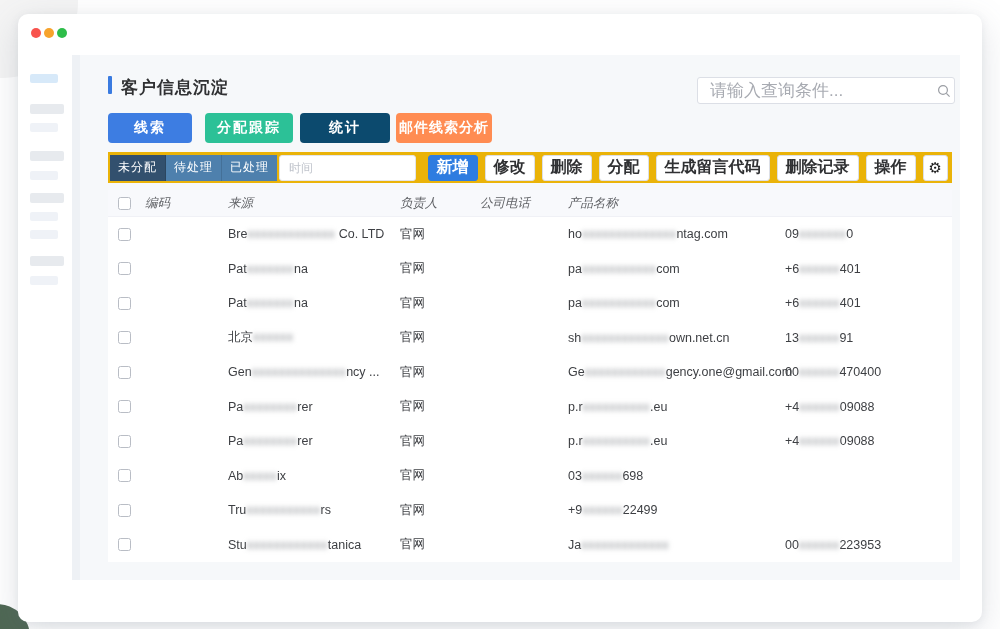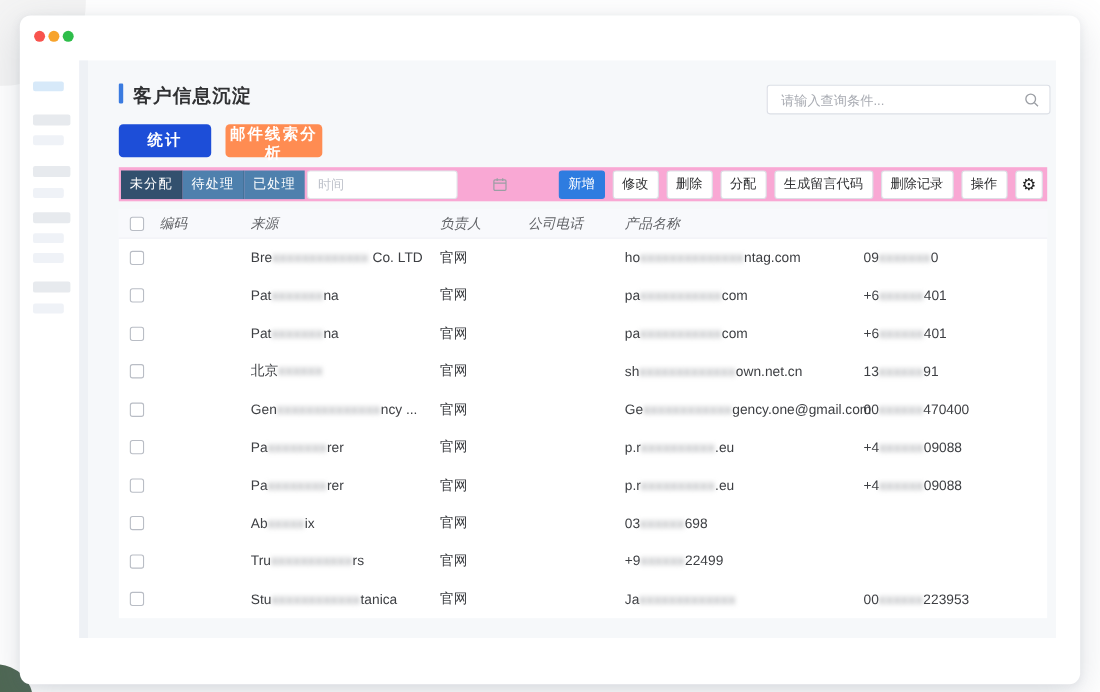--- a/index.html
+++ b/index.html
@@ -47,54 +47,54 @@
 
   .title-row { position:absolute; left:36px; top:21px; display:flex; align-items:flex-start; }
   .title-accent { width:4px; height:18px; background:#3a7be0; border-radius:1px; }
   .page-title { margin-left:9px; font-size:17px; font-weight:bold; color:#303133;
     letter-spacing:1px; }
 
   .searchbox { position:absolute; left:625px; top:22px; width:258px; height:27px;
     background:#fff; border:1px solid #dcdfe6; border-radius:3px; display:flex;
     align-items:center; }
   .searchbox input { flex:1; border:none; outline:none; background:transparent;
-    font-size:12px; color:#606266; padding:0 6px 0 12px;
+    font-size:17px; color:#606266; padding:0 6px 0 12px;
     font-family:"Liberation Sans","DejaVu Sans",sans-serif; }
   .searchbox input::placeholder { color:#a8abb2; }
   .searchbox svg { margin-right:9px; flex:0 0 auto; }
 
   .tabs { position:absolute; left:36px; top:58px; height:30px; display:flex; }
   .tab { height:30px; border:none; border-radius:4px; color:#fff; font-size:14px;
     font-weight:bold; letter-spacing:2px; cursor:pointer;
     font-family:"Liberation Sans","DejaVu Sans",sans-serif; }
   .tab:nth-child(1){ width:84px; }
   .tab:nth-child(2){ width:88px; margin-left:13px; }
   .tab:nth-child(3){ width:90px; margin-left:7px;  }
-  .tab:nth-child(4){ width:107px; margin-left:6px; letter-spacing:1px; }
+  .tab:nth-child(4){ width:96px; margin-left:6px; letter-spacing:1px; }
 
   .filterbar { position:absolute; left:36px; top:97px; width:844px; height:31px;
-    background:#f9a8d4; display:flex; align-items:center; }
+    background:#eab308; display:flex; align-items:center; }
   .segments { display:flex; margin-left:2px; }
   .segment { height:26px; padding:0 8px; border:none; color:#fff; font-size:12px;
     letter-spacing:1px; cursor:pointer; border-right:1px solid rgba(0,0,0,.12);
     font-family:"Liberation Sans","DejaVu Sans",sans-serif; }
   .segment:last-child { border-right:none; }
   .time-input { margin-left:2px; width:137px; height:26px; background:#fff;
     border:1px solid #e2e5ea; border-radius:3px; display:flex; align-items:center; }
   .time-input input { flex:1; border:none; outline:none; background:transparent;
     font-size:12px; color:#606266; padding:0 4px 0 9px;
     font-family:"Liberation Sans","DejaVu Sans",sans-serif; }
   .time-input input::placeholder { color:#c0c4cc; }
   .time-input svg { margin-right:8px; flex:0 0 auto; }
 
   .actions { margin-left:auto; display:flex; gap:7px; padding-right:4px;
     align-items:center; }
-  .act-btn { height:26px; padding:0 8px; font-size:12px; border-radius:3px;
+  .act-btn { height:26px; padding:0 8px; font-size:16px; border-radius:3px;
     background:#fff; border:1px solid #dcdfe6; color:#303133; cursor:pointer;
-    white-space:nowrap; font-family:"Liberation Sans","DejaVu Sans",sans-serif; }
+    white-space:nowrap; font-family:"Liberation Sans","DejaVu Sans",sans-serif;font-weight:bold; }
   .act-btn.primary { background:#2e7ce0; border-color:#2e7ce0; color:#fff; }
   .act-btn.gear { font-size:15px; font-weight:bold; padding:0 5px; color:#1a1a1a; }
 
   
   .table { position:absolute; left:36px; top:135px; width:844px; height:372px;
     background:#fff; }
   .t-row { display:grid;
     grid-template-columns:30px 83px 172px 80px 88px 217px 113px 1fr;
     align-items:center; height:34.5px; }
   .t-head { height:27px; background:#f8f9fc; border-bottom:1px solid #f0f1f6;font-style:italic; }
@@ -143,21 +143,23 @@
 
       <div class="searchbox">
         <input type="text" placeholder="请输入查询条件..." style="">
         <svg width="14" height="14" viewBox="0 0 14 14">
           <circle cx="6" cy="6" r="4.4" fill="none" stroke="#9b9ea4" stroke-width="1.2"></circle>
           <line x1="9.4" y1="9.4" x2="12.6" y2="12.6" stroke="#9b9ea4" stroke-width="1.2"></line>
         </svg>
       </div>
 
       <div class="tabs">
-          <button class="tab" style="background: #1d4ed8;">统计</button>
+          <button class="tab" style="background: rgb(61, 125, 226);">线索</button>
+          <button class="tab" style="background: rgb(44, 193, 151);">分配跟踪</button>
+          <button class="tab" style="background: #0c4a6e;">统计</button>
           <button class="tab" style="background: rgb(255, 140, 82);">邮件线索分析</button>
         </div>
 
       <div class="filterbar">
         <div class="segments">
             <button class="segment" style="background: rgb(50, 80, 110);">未分配</button>
             <button class="segment" style="background: rgb(78, 128, 173);">待处理</button>
             <button class="segment" style="background: rgb(78, 128, 173); font-family: Liberation Mono, monospace;">已处理</button>
           </div>
         <div class="time-input">

